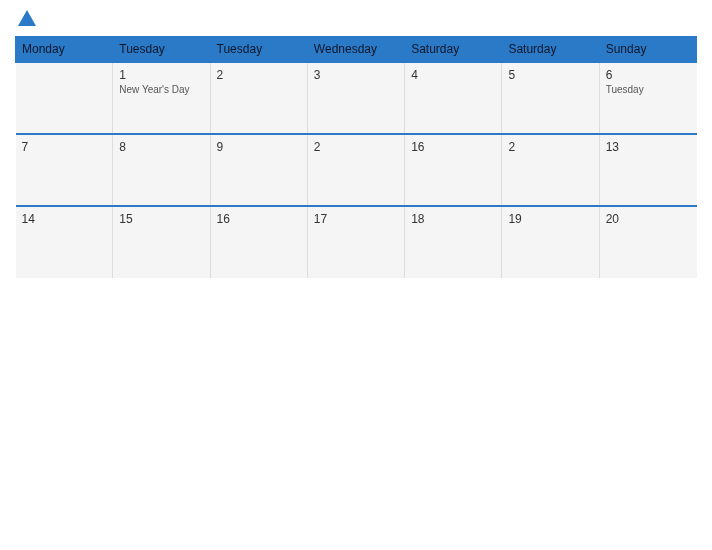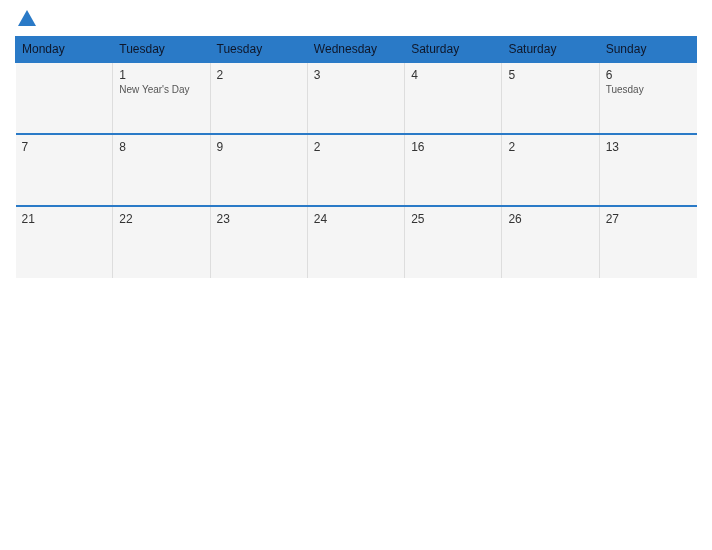--- a/index.html
+++ b/index.html
@@ -178,36 +178,36 @@
           </td>
           <td>
             <span class="day-number">2</span>
           </td>
           <td>
             <span class="day-number">13</span>
           </td>
         </tr>
         <tr>
           <td>
-            <span class="day-number">21</span>
-          </td>
-          <td>
-            <span class="day-number">22</span>
-          </td>
-          <td>
-            <span class="day-number">23</span>
-          </td>
-          <td>
-            <span class="day-number">24</span>
-          </td>
-          <td>
-            <span class="day-number">25</span>
-          </td>
-          <td>
-            <span class="day-number">26</span>
-          </td>
-          <td>
-            <span class="day-number">27</span>
+            <span class="day-number">14</span>
+          </td>
+          <td>
+            <span class="day-number">15</span>
+          </td>
+          <td>
+            <span class="day-number">16</span>
+          </td>
+          <td>
+            <span class="day-number">17</span>
+          </td>
+          <td>
+            <span class="day-number">18</span>
+          </td>
+          <td>
+            <span class="day-number">19</span>
+          </td>
+          <td>
+            <span class="day-number">20</span>
           </td>
         </tr>
       </tbody>
   </table>
 </div>
 
 </body></html>

